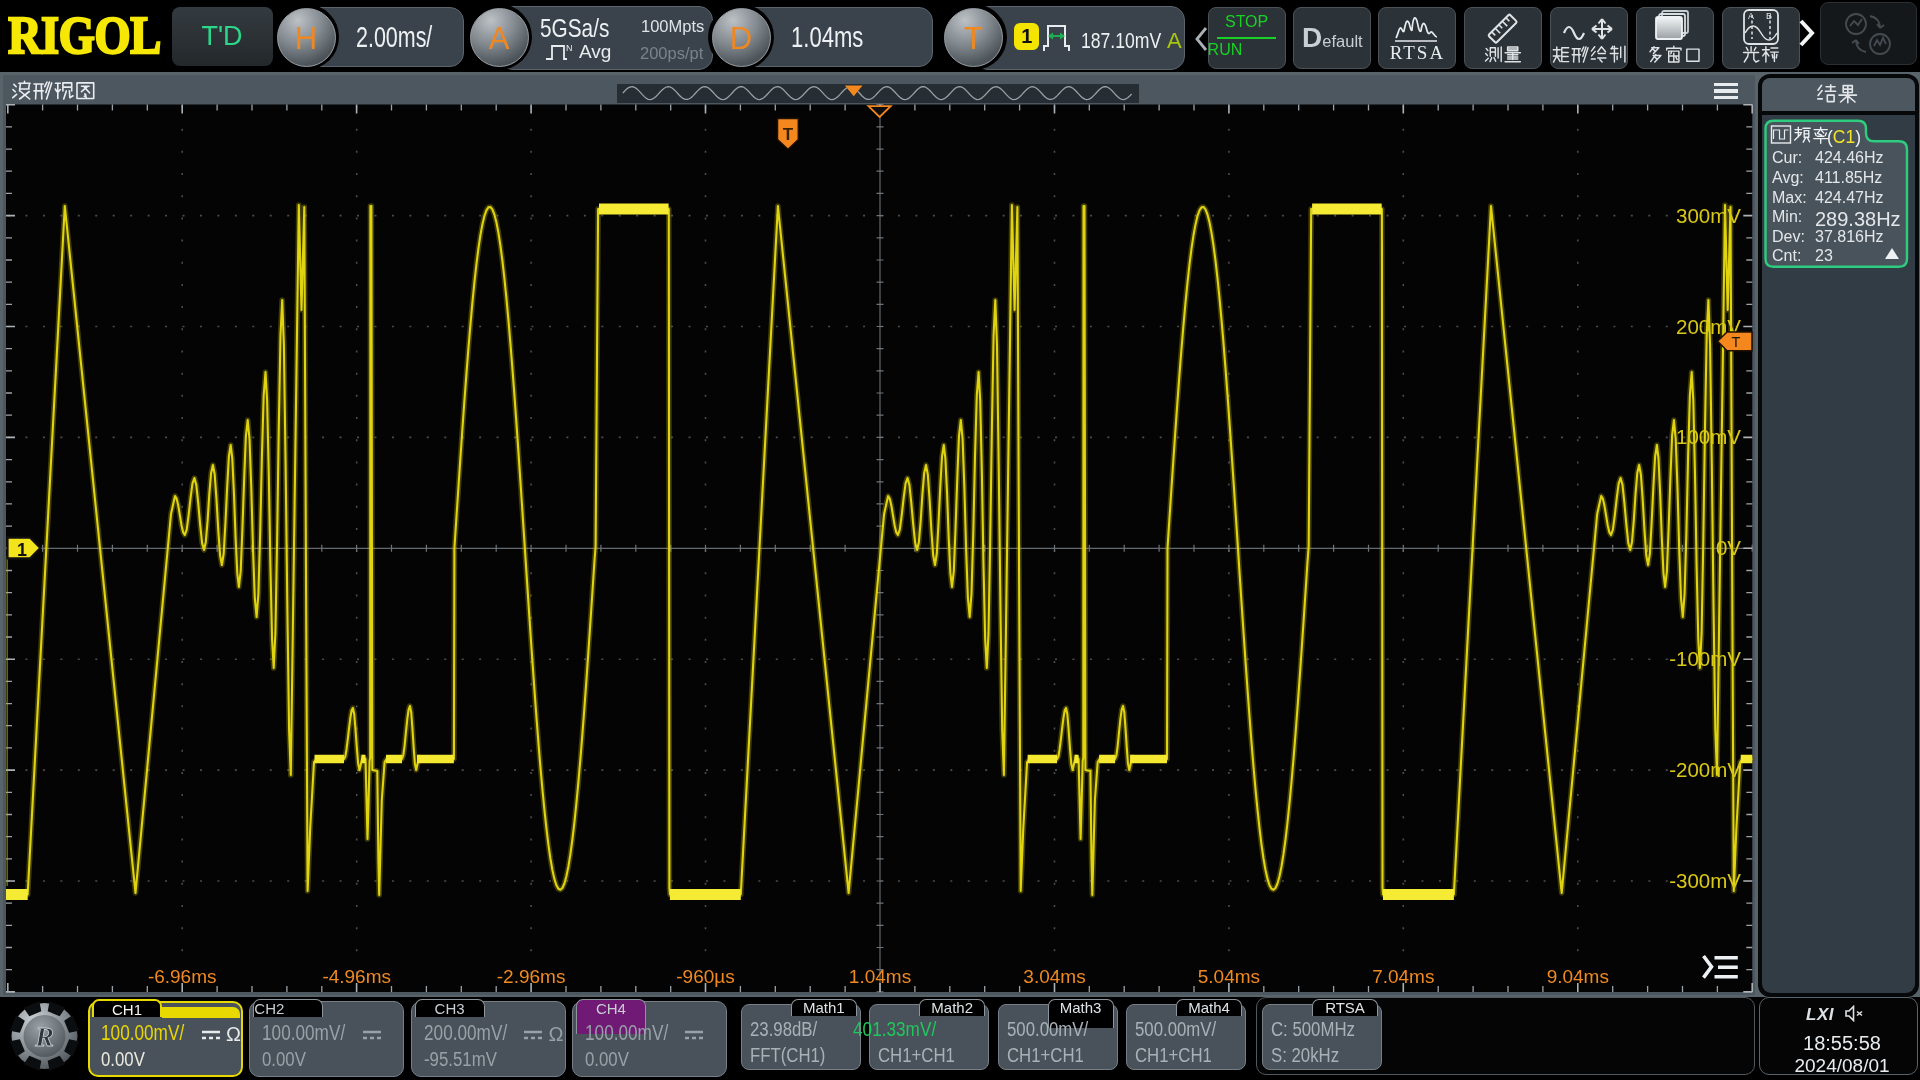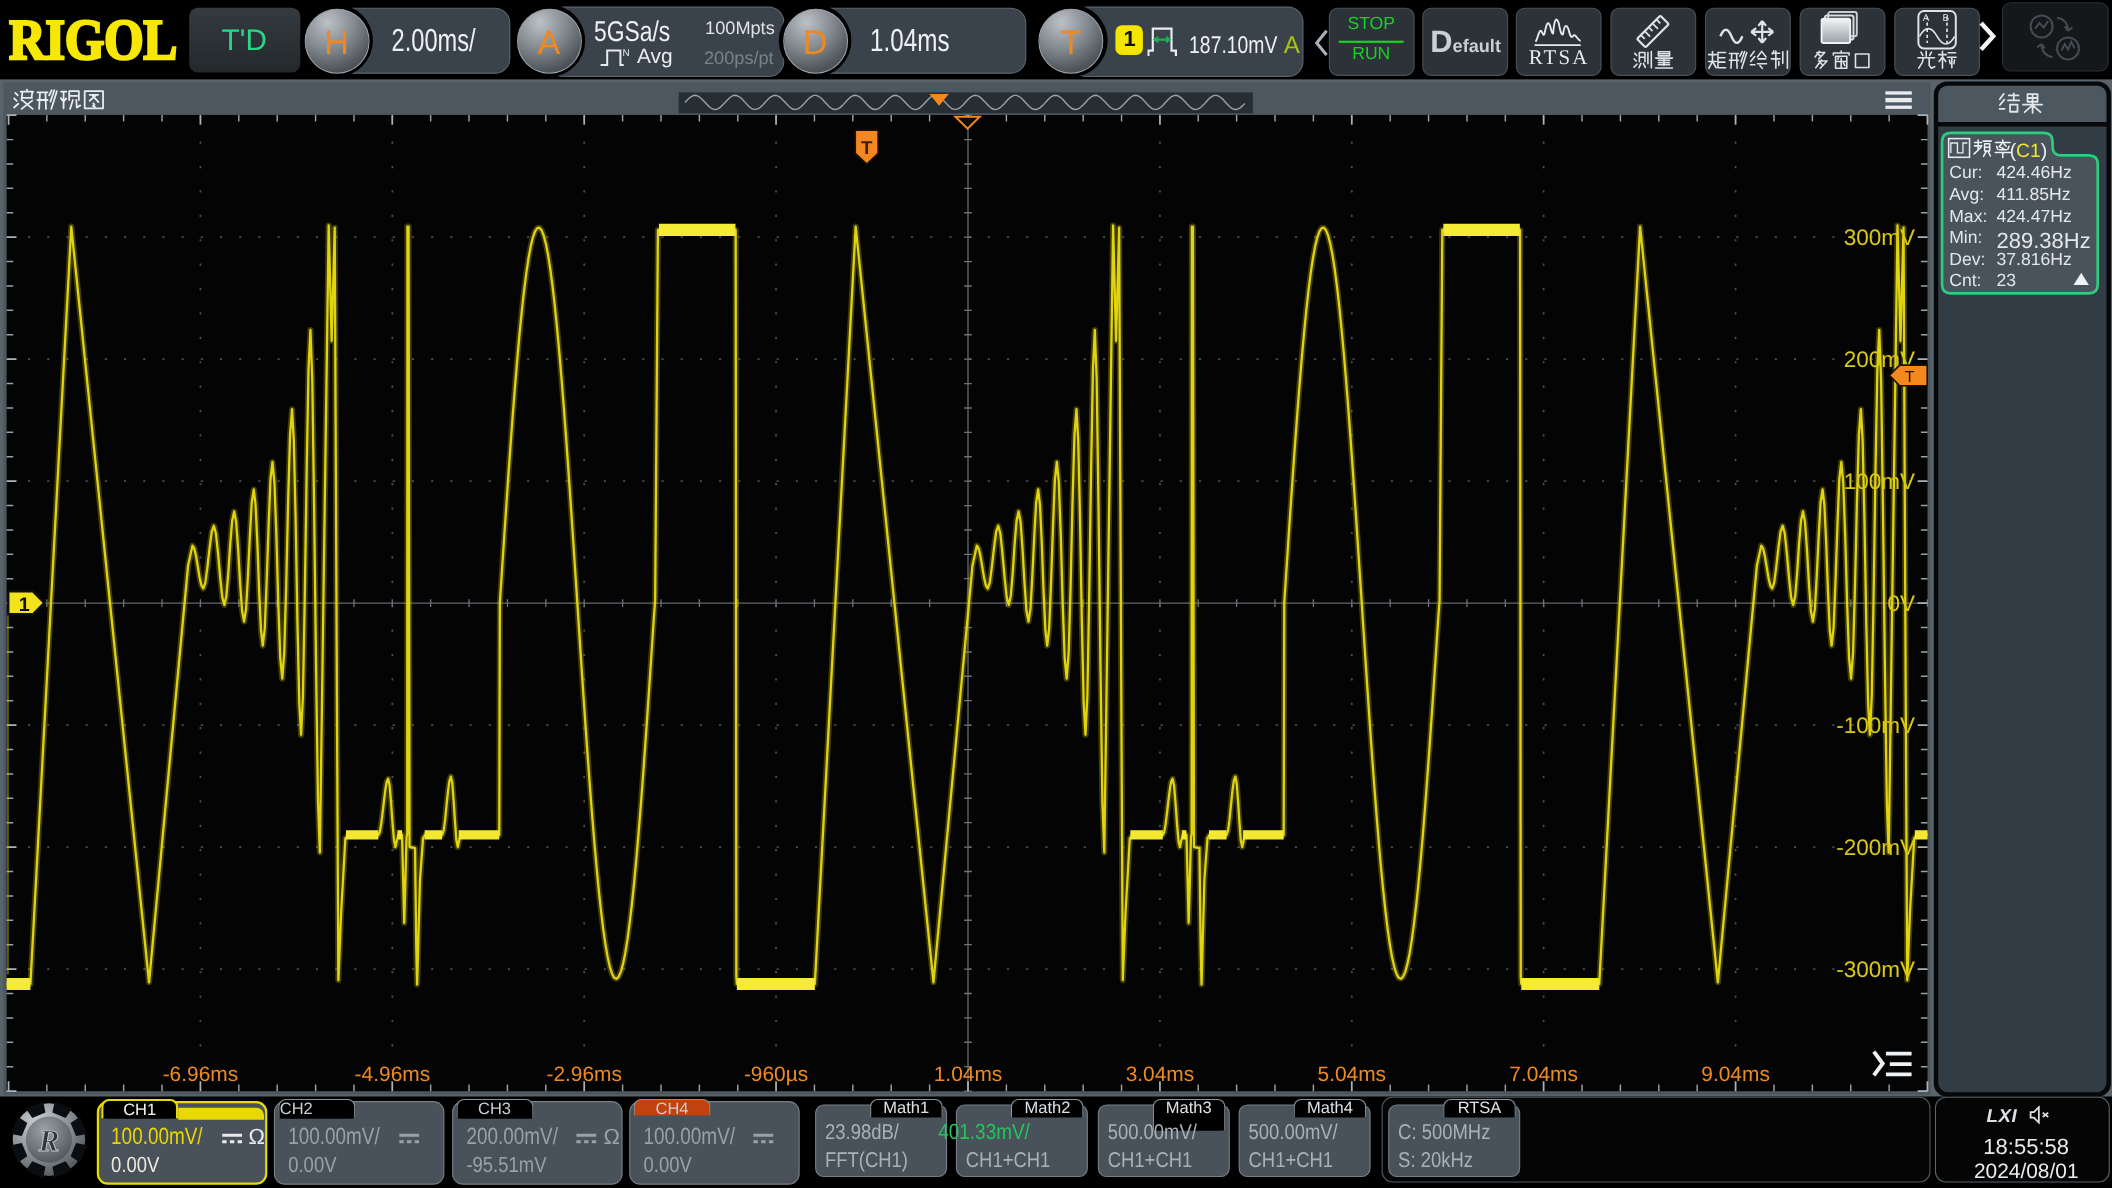--- a/index.html
+++ b/index.html
@@ -41,23 +41,23 @@
 <div class="a" style="left:1081px;top:28px;color:#eef1f2;font-size:22px"><span style="display:inline-block;transform:scaleX(0.80);transform-origin:0 50%">187.10mV</span></div>
 <div class="a" style="left:1167px;top:28px;color:#a8c40e;font-size:22px">A</div>
 <div class="a" style="left:940.5px;top:4px;width:66px;height:66px;border-radius:50%;background:#000"></div>
 <div class="a" style="left:944.0px;top:8px;width:59px;height:59px;border-radius:50%;background:radial-gradient(circle at 35% 20%,#bcc1c5 0%,#848b91 40%,#4e555b 75%,#3a4046 100%);border:1px solid #9aa1a6;color:#f08821;font-size:31px;text-align:center;line-height:59px">T</div>
 <svg class="a" style="left:1192px;top:25px" width="22" height="28" viewBox="0 0 22 28">
     <path d="M14 3 L5 14 L14 25" stroke="#a9b1b7" stroke-width="2.8" fill="none"></path>
   </svg>
 <div class="a" style="left:1207.6px;top:7px;width:78.0px;height:62px;border-radius:8px;background:#2c3338;border:1px solid #4a5258"></div>
 <div class="a" style="left:1207.6px;top:13px;width:78px;text-align:center;color:#19d025;font-size:16px">STOP</div>
 <div class="a" style="left:1217px;top:37px;width:59px;height:1.6px;background:#19d025"></div>
-<div class="a" style="left:1207.6px;top:41px;width:78px;text-align:center;color:#19d025;font-size:16px">RUN</div>
+<div class="a" style="left:1207.6px;top:41px;width:78px;text-align:left;color:#19d025;font-size:16px">RUN</div>
 <div class="a" style="left:1293.4px;top:7px;width:78.0px;height:62px;border-radius:8px;background:#2c3338;border:1px solid #4a5258"></div>
-<div class="a" style="left:1293.4px;top:7px;width:78px;height:62px;text-align:center;color:#c9cfd4;line-height:62px"><span style="font-size:28px;font-weight:bold">D</span><span style="font-size:16.5px;font-weight:bold">efault</span></div>
+<div class="a" style="left:1293.4px;top:7px;width:78px;height:62px;text-align:center;color:#c9cfd4;line-height:62px"><span style="font-size:28px;font-weight:bold">D</span><span style="font-size:16.5px;font-weight:normal">efault</span></div>
 <div class="a" style="left:1378.4px;top:7px;width:78.0px;height:62px;border-radius:8px;background:#2c3338;border:1px solid #4a5258"></div>
 <svg class="a" style="left:1378.4px;top:12px" width="78" height="32" viewBox="0 0 78 32">
     <path d="M18 26 C20 23 21 15 23 16 C24 17 25 21 26 19 C28 9 29 7 31 11 C32 14 33 20 34 18 C35 5 37 3 39 9 C40 13 41 21 43 19 C44 11 46 9 48 15 C49 19 50 23 52 21 C54 17 56 25 59 25" stroke="#e6eaec" stroke-width="1.7" fill="none"></path>
     <path d="M17 29 h42" stroke="#e6eaec" stroke-width="1.7"></path>
   </svg>
 <div class="a" style="left:1378.4px;top:42px;width:78px;text-align:center;color:#e6eaec;font-family:'Liberation Serif',serif;font-size:19px;letter-spacing:2px">RTSA</div>
 <div class="a" style="left:1464.2px;top:7px;width:78.0px;height:62px;border-radius:8px;background:#2c3338;border:1px solid #4a5258"></div>
 <svg class="a" style="left:1464.2px;top:7px" width="78" height="40" viewBox="0 0 78 40">
     <g transform="rotate(-45 39 22)">
       <rect x="24" y="16" width="30" height="11" rx="1.5" fill="none" stroke="#dfe3e5" stroke-width="2"></rect>
@@ -250,21 +250,21 @@
   </svg>
 <div class="a" style="left:410.6px;top:1000.5px;width:155px;height:76px;border-radius:10px;background:#49525a;border:1.5px solid #767f86"></div>
 <div class="a" style="left:414.6px;top:999px;width:70px;height:18px;background:#000;border:1.5px solid #8d969c;border-bottom:none;border-radius:7px 7px 0 0;color:#c9ced2;font-size:15px;text-align:center;line-height:17px">CH3</div>
 <div class="a" style="left:423.6px;top:1021px;font-size:21.5px;color:#99a1a8"><span style="display:inline-block;transform:scaleX(0.80);transform-origin:0 50%">200.00mV/</span></div>
 <div class="a" style="left:423.6px;top:1048px;font-size:20px;color:#99a1a8"><span style="display:inline-block;transform:scaleX(0.84);transform-origin:0 50%">-95.51mV</span></div>
 <svg style="position:absolute;left:522px;top:1028px" width="22" height="14" viewBox="0 0 22 14">
     <path d="M2 4 h18 M2 10 h4 M9 10 h4 M16 10 h4" stroke="#99a1a8" stroke-width="2.6" fill="none"></path>
   </svg>
 <div class="a" style="left:548.6px;top:1023px;font-size:20px;color:#99a1a8">Ω</div>
 <div class="a" style="left:571.9px;top:1000.5px;width:155px;height:76px;border-radius:10px;background:#49525a;border:1.5px solid #767f86"></div>
-<div class="a" style="left:575.9px;top:999px;width:70px;height:15px;background:#c2410c;border:1.5px solid #8d969c;border-bottom:none;border-radius:7px 7px 0 0;color:#c9ced2;font-size:15px;text-align:center;line-height:17px">CH4</div>
+<div class="a" style="left:575.9px;top:999px;width:70px;height:35px;background:#701a75;border:1.5px solid #8d969c;border-bottom:none;border-radius:7px 7px 0 0;color:#c9ced2;font-size:15px;text-align:center;line-height:17px">CH4</div>
 <div class="a" style="left:584.9px;top:1021px;font-size:21.5px;color:#99a1a8"><span style="display:inline-block;transform:scaleX(0.80);transform-origin:0 50%">100.00mV/</span></div>
 <div class="a" style="left:584.9px;top:1048px;font-size:20px;color:#99a1a8"><span style="display:inline-block;transform:scaleX(0.84);transform-origin:0 50%">0.00V</span></div>
 <svg style="position:absolute;left:683px;top:1028px" width="22" height="14" viewBox="0 0 22 14">
     <path d="M2 4 h18 M2 10 h4 M9 10 h4 M16 10 h4" stroke="#99a1a8" stroke-width="2.6" fill="none"></path>
   </svg>
 <div class="a" style="left:740.8px;top:1004px;width:120px;height:66px;border-radius:8px;background:#49525a;border:1.5px solid #767f86"></div>
 <div class="a" style="left:790.8px;top:998.6px;width:66px;height:17px;background:#000;border:1.5px solid #8d969c;border-bottom:none;border-radius:7px 7px 0 0;color:#dfe3e6;font-size:15px;text-align:center;line-height:16px">Math1</div>
 <div class="a" style="left:749.8px;top:1018px;font-size:19.5px;color:#a9b1b8"><span style="display:inline-block;transform:scaleX(0.86);transform-origin:0 50%">23.98dB/</span></div>
 <div class="a" style="left:749.8px;top:1044px;font-size:19.5px;color:#a9b1b8"><span style="display:inline-block;transform:scaleX(0.86);transform-origin:0 50%">FFT(CH1)</span></div>
 <div class="a" style="left:869.2px;top:1004px;width:120px;height:66px;border-radius:8px;background:#49525a;border:1.5px solid #767f86"></div>

